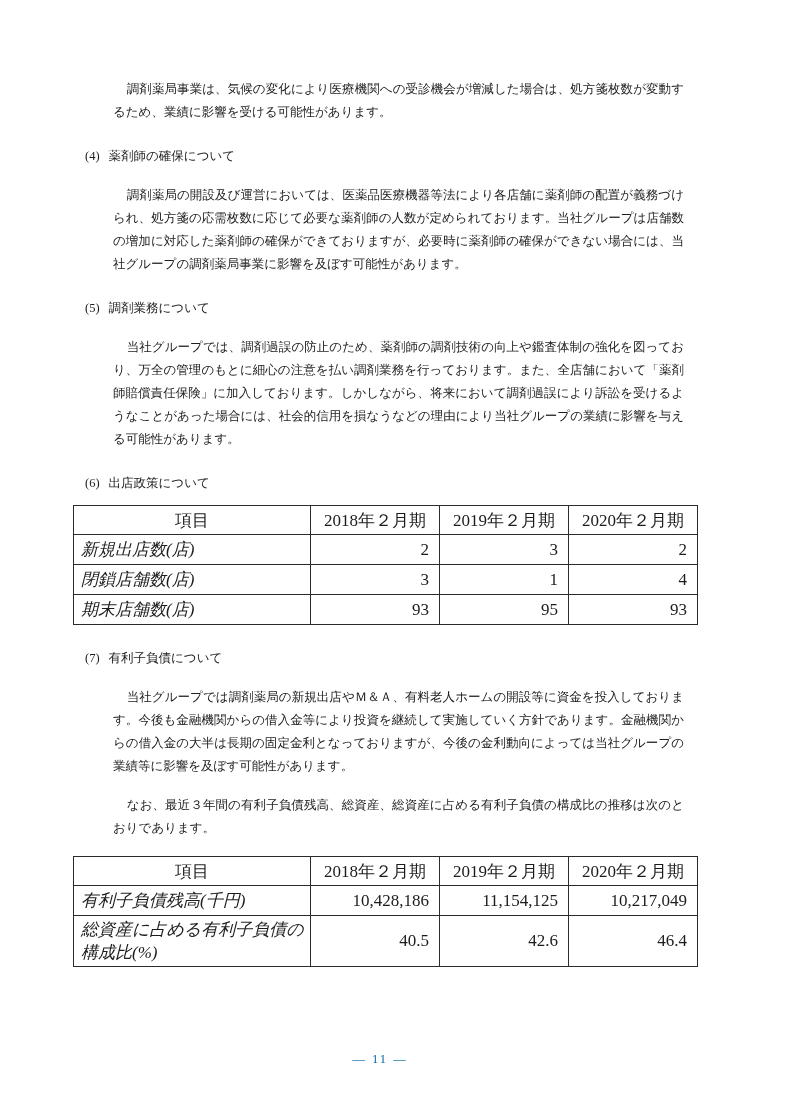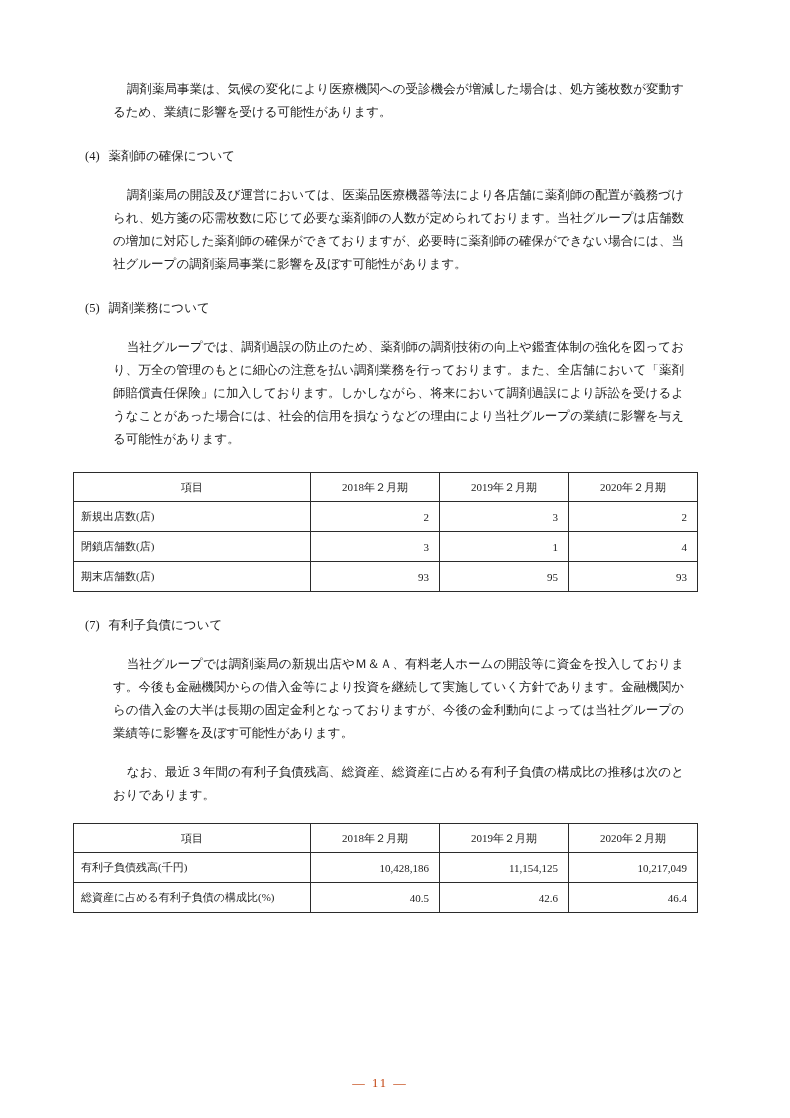--- a/index.html
+++ b/index.html
@@ -31,51 +31,50 @@
     margin: 16px;
     line-height: 23px;
     text-align: justify;
     text-indent: 1.1em;
   }
   table.data-table {
     border-collapse: collapse;
     table-layout: fixed;
     width: 624px;
     margin: 10px 0 22px -12px;
-    font-size: 11px;
+    font-size: 17px;
     color: #1c1c1c;
   }
   table.data-table th,
   table.data-table td {
     border: 1px solid #2b2b2b;
     font-weight: normal;
     box-sizing: border-box;
     vertical-align: middle;
   }
   table.data-table th {
     height: 29px;
     text-align: center;
     padding: 2px 4px;
   }
   table.data-table td {
     height: 30px;
     padding: 2px 6px;
   }
-  table.data-table td.lbl { text-align: left; padding-left: 7px; }
+  table.data-table td.lbl { text-align: left; padding-left: 7px; font-style: italic; }
   table.data-table td.num { text-align: right; padding-right: 10px; }
   .page-footer {
     position: absolute;
     top: 1052px;
     left: 0;
     width: 760px;
     text-align: center;
     font-size: 12.5px;
-    color: #c2410c;
+    color: #0369a1;
     letter-spacing: 2px;
-    margin-top: 24px;
   }
 </style>
 </head>
 <body>
 
 <div class="page">
 
   <div class="section">
     <div class="sec-body">
       <p class="para">調剤薬局事業は、気候の変化により医療機関への受診機会が増減した場合は、処方箋枚数が変動するため、業績に影響を受ける可能性があります。</p>
@@ -94,20 +93,23 @@
   <div class="section">
     <div class="sec-head">
       <span class="sec-num">(5)</span><span>調剤業務について</span>
     </div>
     <div class="sec-body">
       <p class="para">当社グループでは、調剤過誤の防止のため、薬剤師の調剤技術の向上や鑑査体制の強化を図っており、万全の管理のもとに細心の注意を払い調剤業務を行っております。また、全店舗において「薬剤師賠償責任保険」に加入しております。しかしながら、将来において調剤過誤により訴訟を受けるようなことがあった場合には、社会的信用を損なうなどの理由により当社グループの業績に影響を与える可能性があります。</p>
     </div>
   </div>
 
   <div class="section">
+    <div class="sec-head">
+      <span class="sec-num">(6)</span><span>出店政策について</span>
+    </div>
     <div class="sec-body">
     </div>
 
     <table class="data-table">
       <colgroup>
         <col style="width:237px">
           <col style="width:129px">
           <col style="width:129px">
           <col style="width:129px">
       </colgroup>

